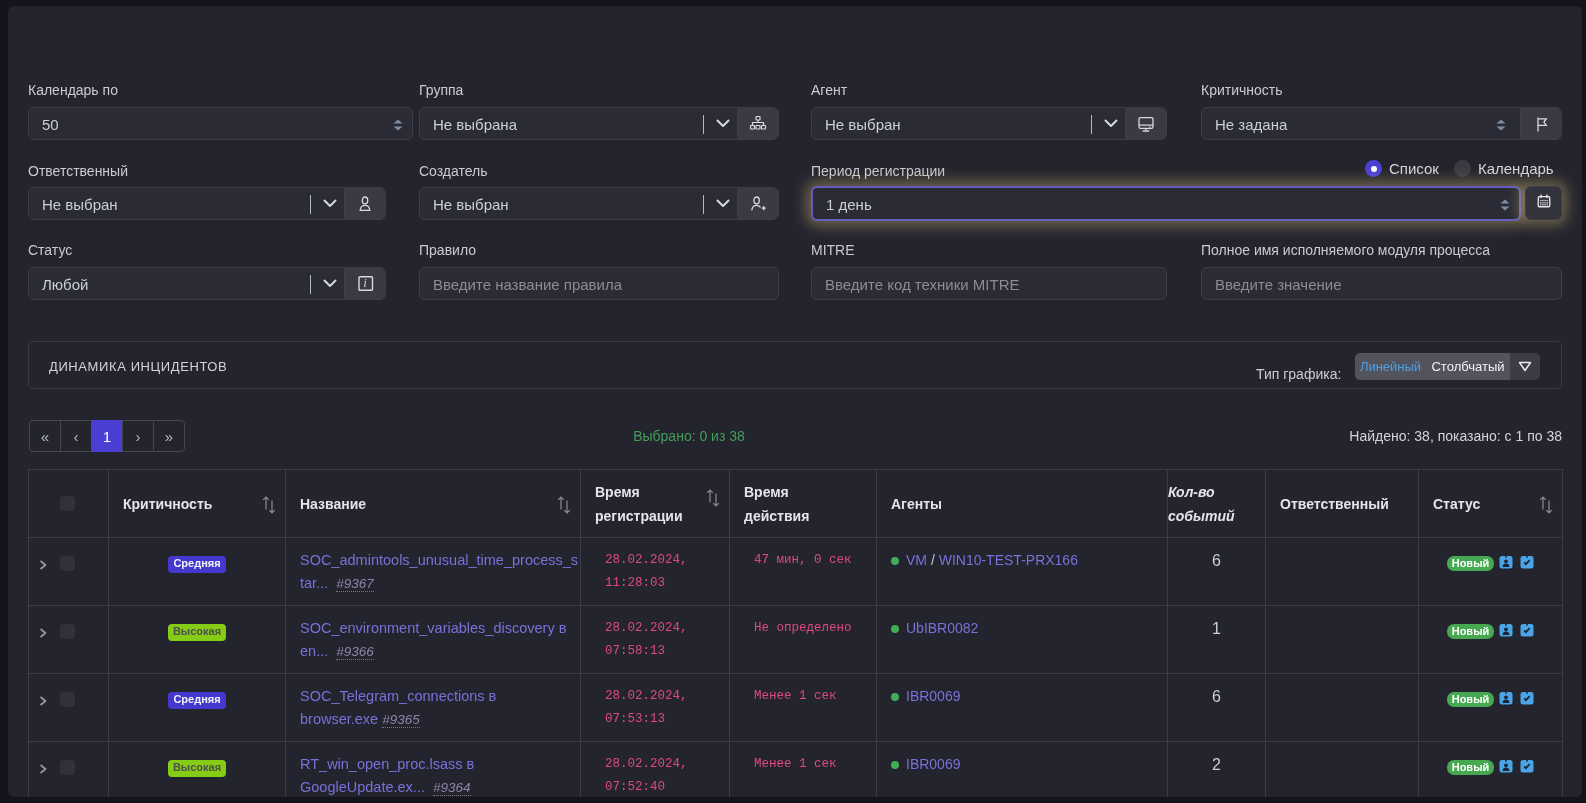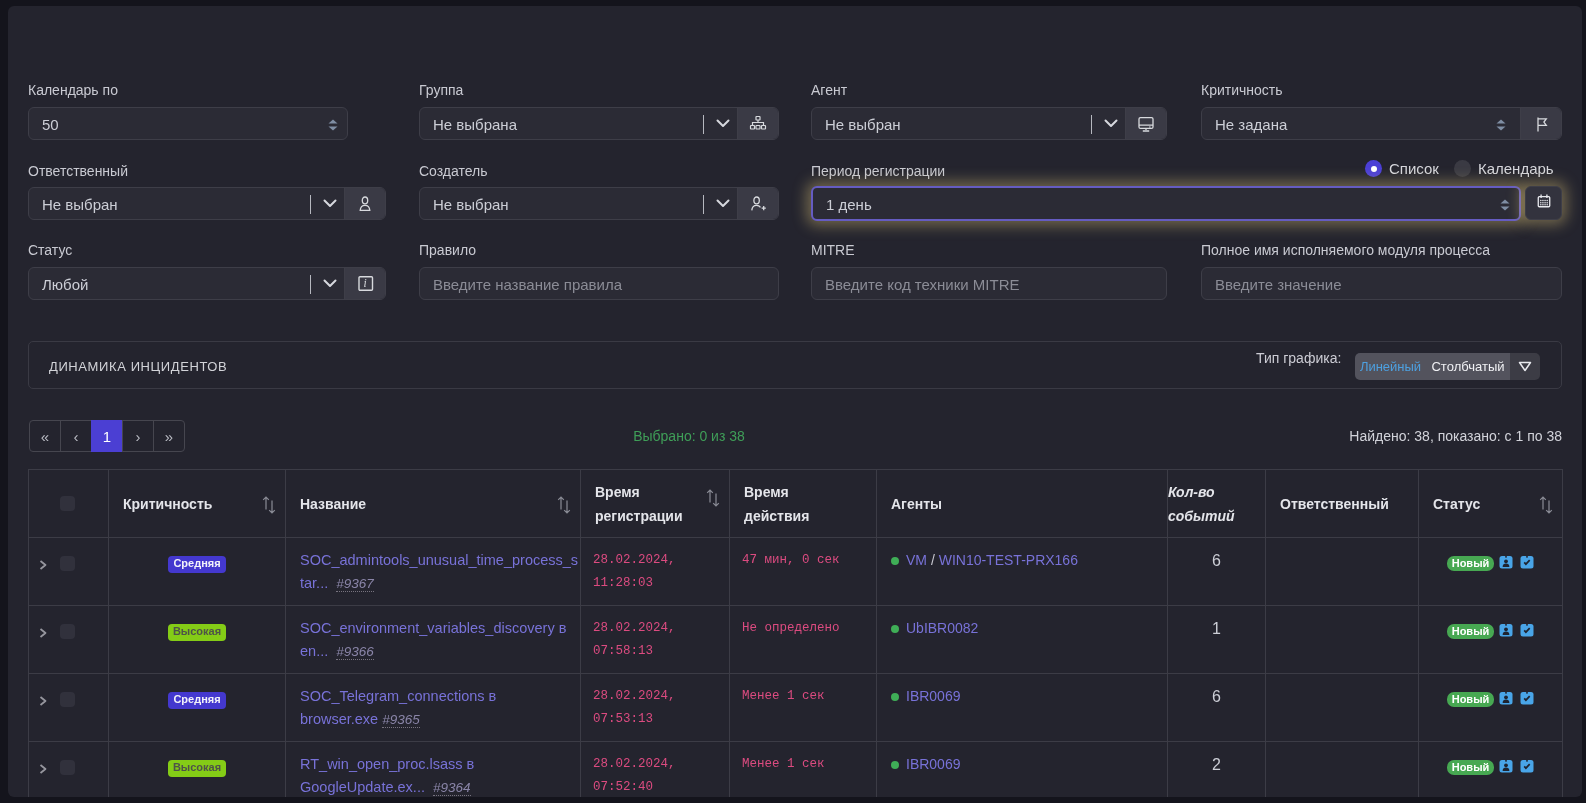--- a/index.html
+++ b/index.html
@@ -22,21 +22,21 @@
 
 .radio-row { position:absolute; display:flex; align-items:center; height:17px; }
 .radio { display:inline-block; width:17px; height:17px; border-radius:50%; vertical-align:middle; }
 .radio.on { background:#4b3fd6; position:relative; }
 .radio.on::after { content:""; position:absolute; left:5.5px; top:5.5px; width:6px; height:6px; background:#fff; border-radius:50%; }
 .radio.off { background:#3a3a43; }
 .rlab { font-size:15px; color:#d5d6dc; margin-left:7px; }
 
 .dyn { position:absolute; left:20px; top:335px; width:1534px; height:48px; border:1px solid #3a3a44; border-radius:5px; }
 .dyn-title { position:absolute; left:20px; top:17px; font-size:13px; letter-spacing:0.6px; color:#d2d3d8; }
-.dyn-lab { position:absolute; left:1227px; top:8px; font-size:14px; color:#ccccd4; }
+.dyn-lab { position:absolute; left:1227px; top:24px; font-size:14px; color:#ccccd4; }
 .toggle { position:absolute; left:1326px; top:11px; height:27px; border-radius:5px; overflow:hidden; display:flex; }
 .tseg { height:27px; line-height:27px; font-size:13px; background:#53535d; text-align:center; }
 .tseg.lin { width:71px; }
 .tseg.stol { width:84px; }
 .tseg.lin { color:#4da0e0; }
 .tseg.stol { color:#f0f1f4; }
 .tdd { width:30px; background:#3c3c45; display:flex; align-items:center; justify-content:center; color:#e8e9ee; font-size:12px; }
 
 .pag { position:absolute; left:21px; top:414px; display:flex; }
 .pbtn { width:32px; height:32px; border:1px solid #46464f; margin-left:-1px; display:flex; align-items:center; justify-content:center; font-size:15px; color:#b9bbc3; border-radius:0; }
@@ -50,34 +50,34 @@
 th, td { border:1px solid #3c3c46; }
 th { height:68px; font-size:14px; color:#e4e5ea; font-weight:bold; text-align:left; padding-left:14px; position:relative; }
 td { height:68px; font-size:15px; color:#ccced6; padding-left:14px; position:relative; vertical-align:top; padding-top:11px; line-height:23px; }
 .cb { width:15px; height:15px; border-radius:4px; background:#31313c; }
 .badge { display:inline-block; height:17px; line-height:15px; padding:0 5px; border-radius:4px; font-size:11px; font-weight:bold; position:relative; top:1px; }
 .b-mid { background:#4438cf; color:#f2f2fa; }
 .b-high { background:#84cc16; color:#4e5349; }
 .b-new { background:#47a852; color:#fff; border-radius:7px; height:15px; line-height:15px; font-size:11px; font-weight:bold; padding:0 5px; display:inline-block; position:relative; top:1px; }
 .lnk { color:#7872d8; }
 .idt { color:#8a85a8; font-size:13.5px; font-style:italic; border-bottom:1px dotted #77737f; }
-.mono { font-family:"Liberation Mono", monospace; font-size:12.5px; color:#dc4b80; line-height:23px; padding-left:12px; }
+.mono { font-family:"Liberation Mono", monospace; font-size:12.5px; color:#dc4b80; line-height:23px; padding-left:24px; }
 .dot { display:inline-block; width:8px; height:8px; border-radius:50%; background:#3fae57; margin-right:7px; }
 .sorticon { position:absolute; right:8px; top:50%; margin-top:-10px; }
 .namecell { line-height:23px; font-size:14.5px; }
 </style>
 </head>
 <body>
 <div class="card">
   <div id="filters">
     <div class="flabel" style="left:20px;top:76px;">Календарь по</div>
     <div class="flabel" style="left:411px;top:76px;">Группа</div>
     <div class="flabel" style="left:803px;top:76px;">Агент</div>
     <div class="flabel" style="left:1193px;top:76px;">Критичность</div>
-    <div class="ctl" style="left:20px;top:101px;width:320px;">
+    <div class="ctl" style="left:20px;top:101px;width:385px;">
       <div class="txt">50</div>
       <svg class="sorter" width="10" height="12" viewBox="0 0 10 12">
           <path d="M5 0.5L9.5 4.5H0.5z" fill="#7f8ea4"></path>
           <path d="M0.5 7.5h9L5 11.5z" fill="#7f8ea4"></path>
         </svg>
     </div>
     <div class="ctl" style="left:411px;top:101px;width:360px;">
       <div class="txt">Не выбрана</div>
       <div class="sep"></div>
       <svg class="chev" width="14" height="9" viewBox="0 0 14 9">

